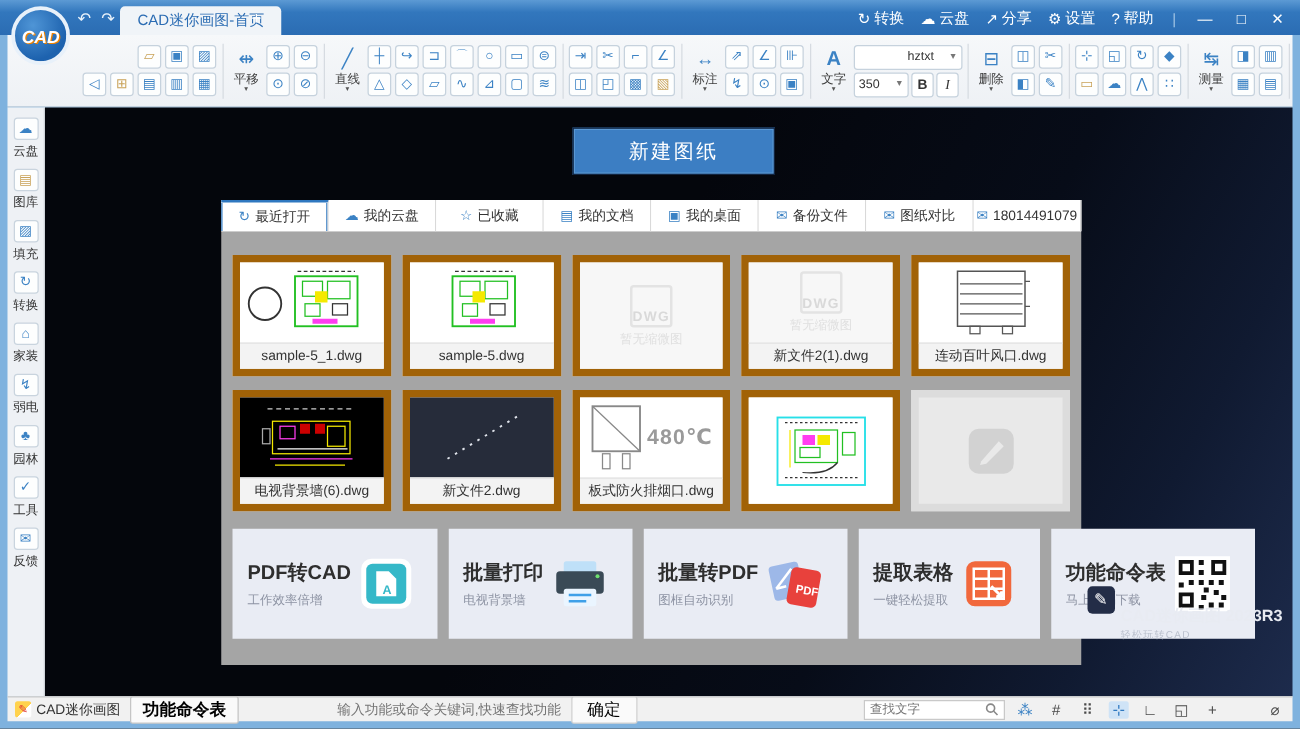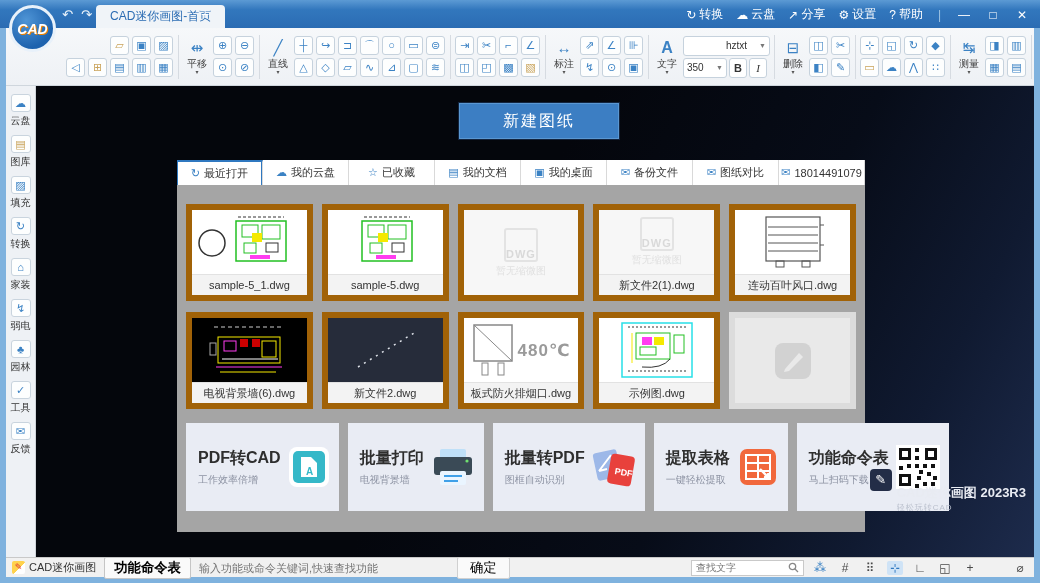--- a/index.html
+++ b/index.html
@@ -96,42 +96,42 @@
   .fname { height:21px; line-height:21px; background:#f3f3f3; border-top:1px solid #e2e2e2;
     font-size:11px; color:#333; text-align:center; overflow:hidden; white-space:nowrap; }
   .fcard.empty { background:#e9e9e9; border-color:#dcdcdc; align-items:center; justify-content:center; }
   .ph-badge { color:#d9d9d9; font-weight:bold; font-size:11px; letter-spacing:1px; }
   .ph-text { color:#e0e0e0; font-size:10px; margin-top:2px; }
   .ph-sheet { width:34px; height:34px; border:2px solid #e3e3e3; border-radius:3px; position:relative;
     display:flex; align-items:flex-end; justify-content:center; }
   .vent-text { font-size:17px; color:#9a9a9a; font-weight:bold; letter-spacing:1px; }
 
   .feat-grid { display:grid; grid-template-columns:repeat(5,1fr); gap:9px; padding:14px 9px 0; }
-  .feat { height:88px; background:#e9ecf4; display:flex; align-items:center; padding:0 8px 0 12px; gap:6px; cursor:pointer; }
+  .feat { height:88px; background:#e9ecf4; display:flex; align-items:center; padding:0 19px 0 12px; gap:6px; cursor:pointer; }
   .feat-txt { flex:1; min-width:0; }
   .feat-title { font-size:16px; font-weight:bold; color:#2e2e2e; white-space:nowrap; }
   .feat-sub { font-size:10px; color:#8d93a3; margin-top:4px; white-space:nowrap; }
   .feat-ic { flex:0 0 auto; }
 
   .watermark { position:absolute; right:8px; top:360px; display:flex; align-items:center; gap:5px; }
   .wm-logo { width:22px; height:22px; border-radius:4px; background:#232d47; color:#fff;
     font-size:13px; text-align:center; line-height:22px; }
   .wm-brand { color:#e8ebf2; font-size:13px; font-weight:bold; white-space:nowrap;margin-top:38px; }
   .wm-slogan { color:#b9bfcc; font-size:8px; letter-spacing:1px; }
 
   
   .statusbar { position:absolute; left:6px; top:557px; width:1028px; height:20px;
     background:#f1f1f1; border-top:1px solid #c9c9c9; display:flex; align-items:center;
     padding:0 6px; gap:8px; font-size:11px; color:#333; }
   .sb-app { display:flex; align-items:center; gap:4px; }
   .sb-logo { width:13px; height:13px; border-radius:2px; background:linear-gradient(135deg,#ffd24d 55%, #fff 55%);
     color:#d33; font-size:9px; line-height:13px; text-align:center; }
   .sb-btn { font-weight:bold; background:#fafafa; border:1px solid #c5c5c5; border-radius:2px;
     padding:1px 9px; cursor:pointer; }
-  .sb-input { flex:0 0 250px; border:none; background:transparent; font-size:11px; color:#666; outline:none; }
+  .sb-input { flex:0 0 250px; border:none; background:transparent; font-size:11px; color:#666; outline:none;text-align:right; }
   .sb-ok { background:#fafafa; border:1px solid #d0d0d0; border-radius:2px; padding:1px 12px; cursor:pointer; }
   .sb-spacer { flex:1; }
   .sb-find { display:flex; align-items:center; background:#fff; border:1px solid #c9c9c9; height:16px; padding:0 4px; }
   .sb-find input { width:92px; border:none; outline:none; font-size:10px; color:#666; }
   .sb-icons { display:flex; align-items:center; gap:9px; font-size:12px; color:#4a4a4a; }
   .sb-ic { cursor:pointer; width:16px; text-align:center; }
   .sb-ic.blue { color:#3b82c4; }
   .sb-ic.hl { background:#cfe3f6; border-radius:2px; color:#2f78c0; }
   .sb-wheel { width:12px; height:12px; border-radius:50%;
     background:conic-gradient(#e33,#fc0,#3c3,#2cc,#36f,#c3e,#e33); }
@@ -524,21 +524,20 @@
               <rect x="34" y="14" width="34" height="26" fill="none" stroke="#22c022"></rect>
               <rect x="40" y="18" width="10" height="8" fill="#ff3df0"></rect>
               <rect x="52" y="18" width="10" height="8" fill="#f5e900"></rect>
               <rect x="38" y="28" width="16" height="8" fill="none" stroke="#22c022"></rect>
               <path d="M68 40 Q60 50 40 48" fill="none" stroke="#333"></path>
               <line x1="30" y1="14" x2="30" y2="44" stroke="#f5e900"></line>
               <line x1="26" y1="52" x2="84" y2="52" stroke="#333" stroke-dasharray="2 2"></line>
               <rect x="72" y="16" width="10" height="18" fill="none" stroke="#22c022"></rect>
             </svg>
           </div>
-          <div class="fname">示例图.dwg</div>
         </div>
         <div class="fcard empty">
           <svg width="44" height="44" viewBox="0 0 44 44">
             <rect x="4" y="4" width="36" height="36" rx="8" fill="#d2d2d2"></rect>
             <path d="M14 30 L28 14 L32 18 L18 32 L13 33 Z" fill="#e9e9e9"></path>
           </svg>
         </div>
       </div>
 
       <div class="feat-grid">

